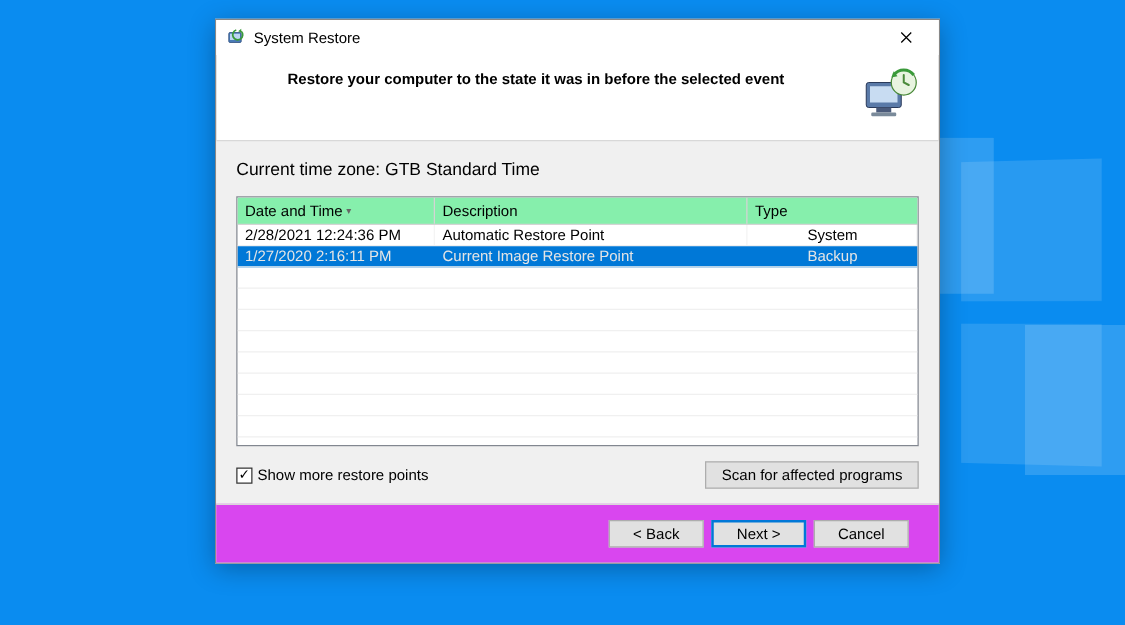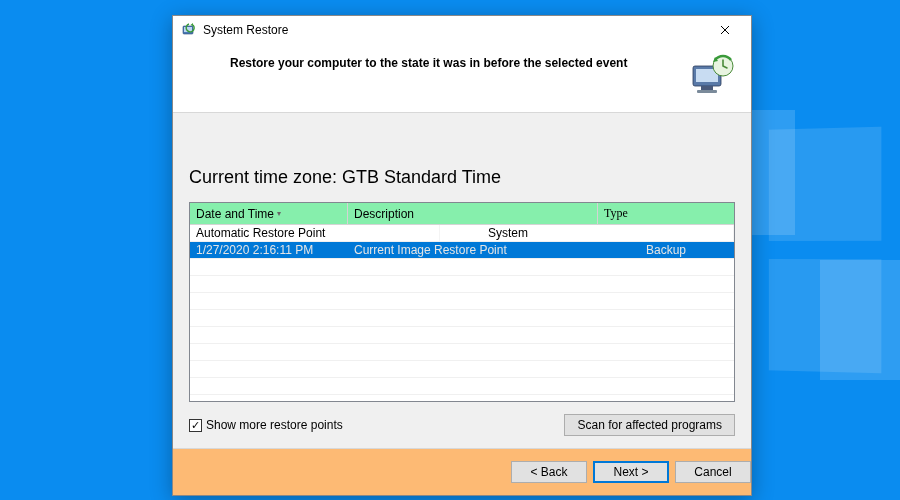--- a/index.html
+++ b/index.html
@@ -110,24 +110,23 @@
       height: 44px;
       flex-shrink: 0;
       position: relative;
     }
     .content-area {
       background: #f0f0f0;
       padding: 14px 16px 12px 16px;
       border-top: 1px solid #d8d8d8;
     }
     .tz-label {
-      font-size: 18px;
+      font-size: 14px;
       margin-bottom: 14px;
       color: #000;
-      margin-top: 40px;
     }
     .table {
       background: #fff;
       border: 1px solid #828790;
       height: 200px;
       overflow: hidden;
     }
     .thead {
       display: flex;
       background: #86efac;
@@ -136,21 +135,21 @@
     }
     .th {
       padding: 3px 6px;
       font-size: 12px;
       border-right: 1px solid #d4d4d4;
       display: flex;
       align-items: center;
       gap: 3px;
       cursor: pointer;
     }
-    .th:last-child { border-right: none; font-family: Liberation Serif, serif; }
+    .th:last-child { border-right: none; }
     .th-date { width: 158px; }
     .th-desc { width: 250px; }
     .th-type { flex: 1; }
     .sort-arrow {
       font-size: 8px;
       line-height: 1;
       color: #666;
     }
     .tbody { }
     .tr {
@@ -204,22 +203,22 @@
     .scan-btn {
       padding: 3px 12px;
       font-size: 12px;
       background: #e1e1e1;
       border: 1px solid #adadad;
       cursor: pointer;
       min-width: 150px;
       text-align: left;
     }
     .footer {
-      background: #fdba74;
-      padding: 12px 0;
+      background: #d946ef;
+      padding: 12px 24px;
       display: flex;
       justify-content: flex-end;
       gap: 6px;
       border-top: 1px solid #d8d8d8;
     }
     .wiz-btn {
       min-width: 76px;
       padding: 3px 12px;
       font-size: 12px;
       background: #e1e1e1;
@@ -287,20 +286,21 @@
         </div>
         <div class="th th-desc">
           <span>Description</span>
         </div>
         <div class="th th-type">
           <span>Type</span>
         </div>
       </div>
       <div class="tbody">
         <div class="tr">
+          <div class="td td-date">2/28/2021 12:24:36 PM</div>
           <div class="td td-desc">Automatic Restore Point</div>
           <div class="td td-type">System</div>
         </div>
         <div class="tr selected">
           <div class="td td-date">1/27/2020 2:16:11 PM</div>
           <div class="td td-desc">Current Image Restore Point</div>
           <div class="td td-type">Backup</div>
         </div>
         <div class="empty-row"></div>
         <div class="empty-row"></div>

